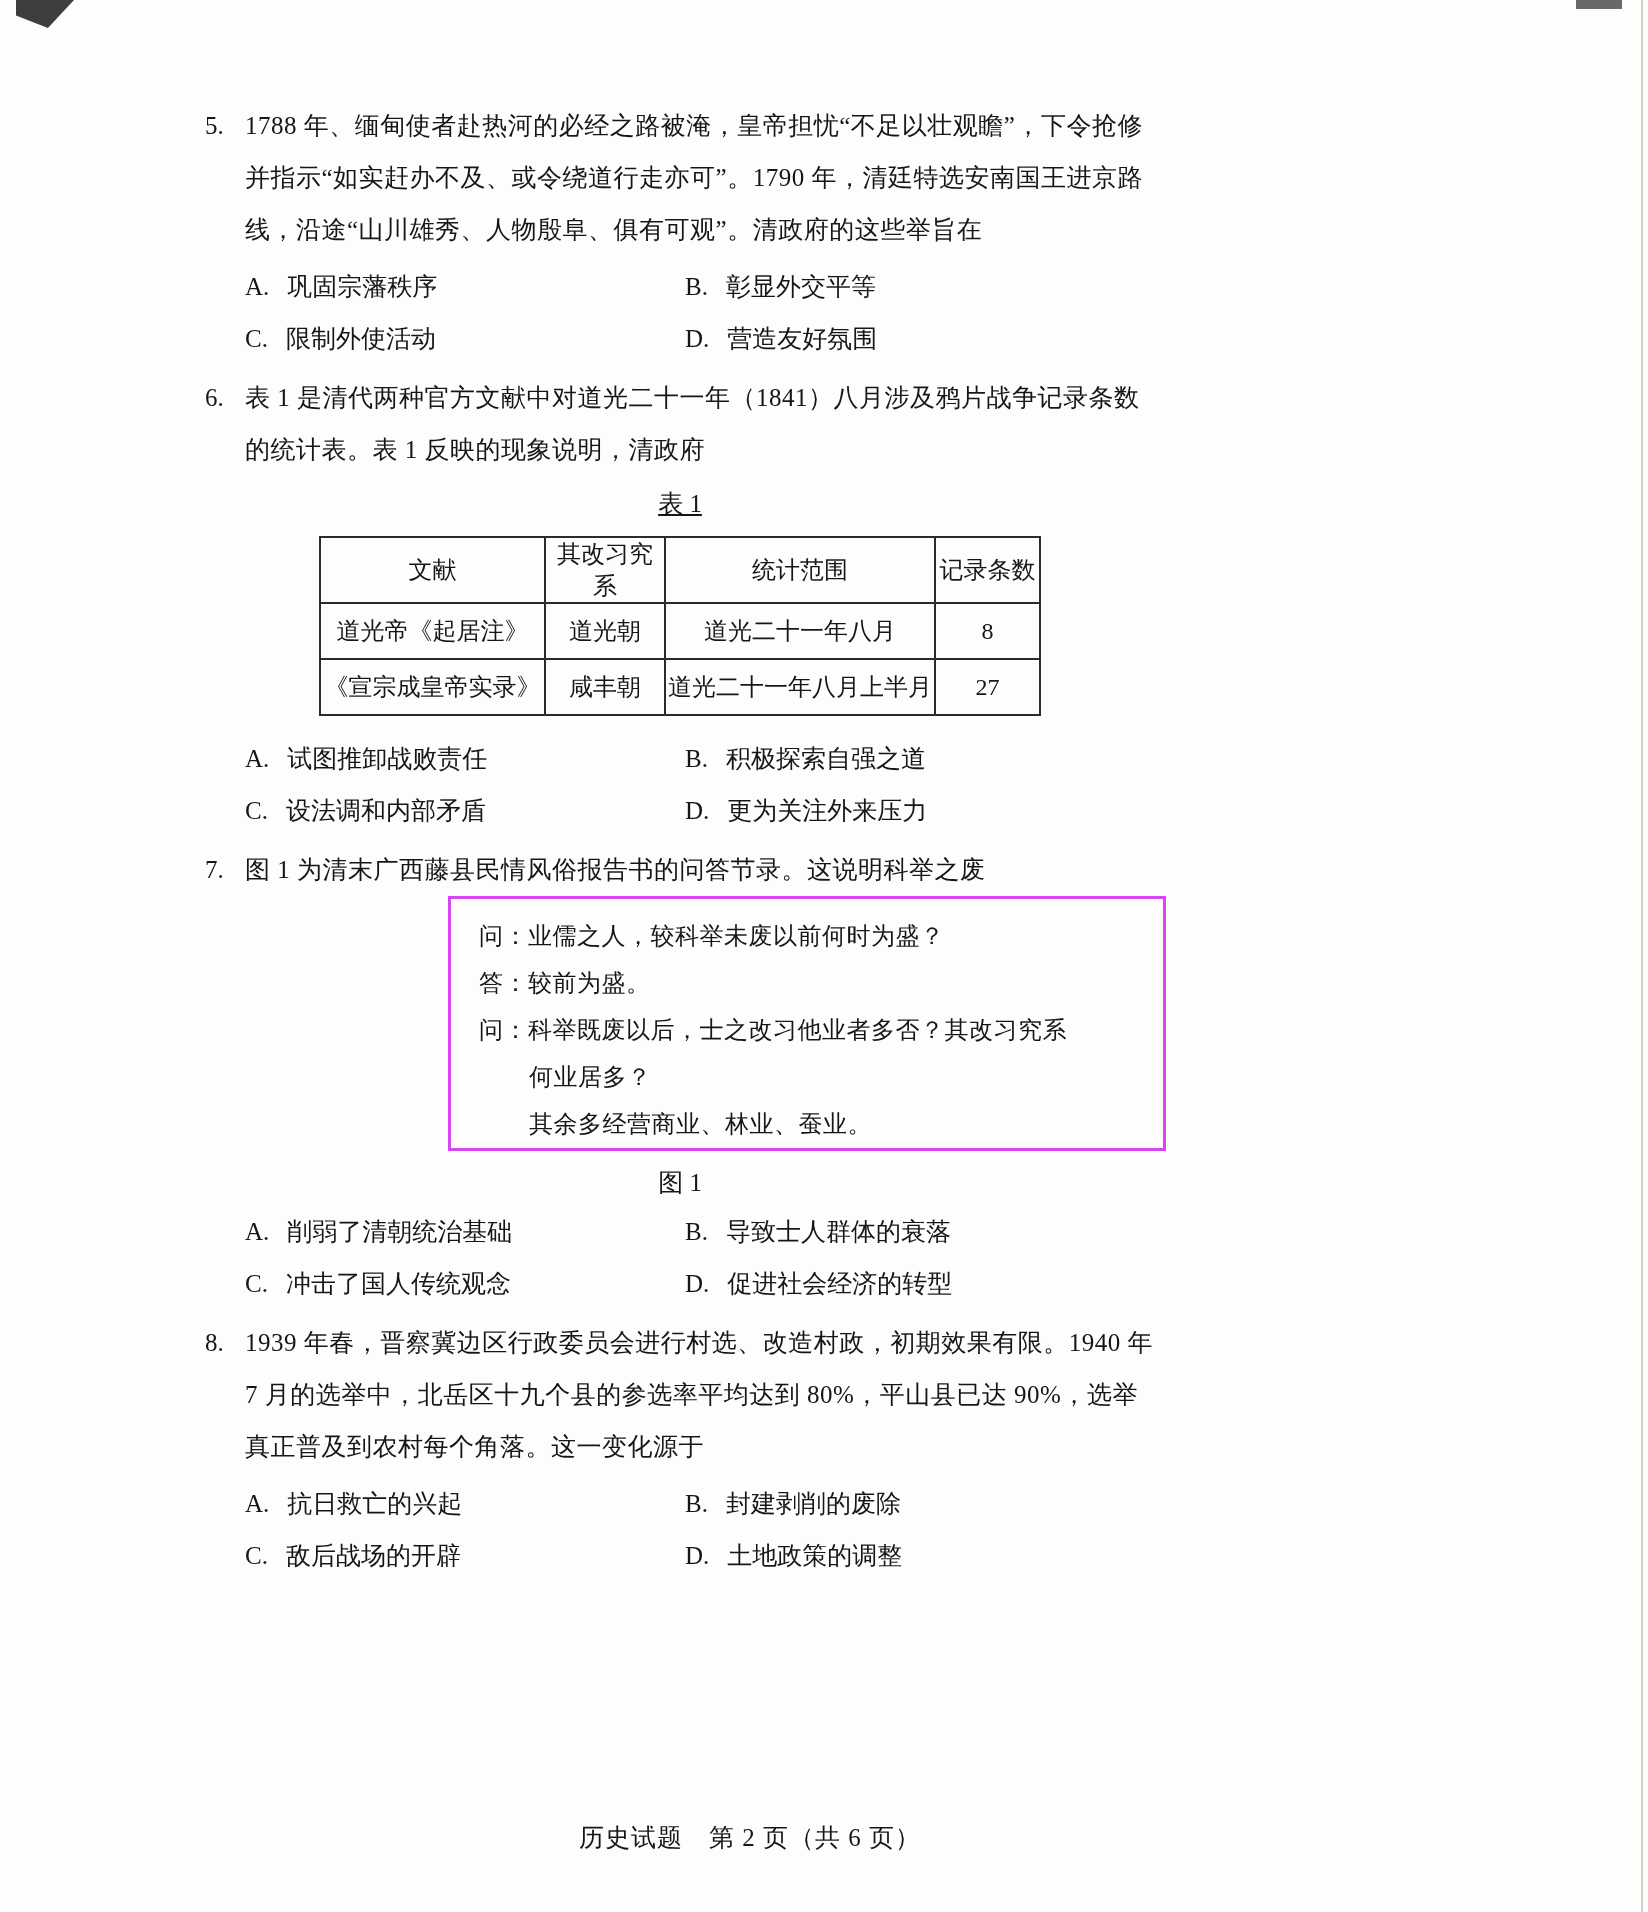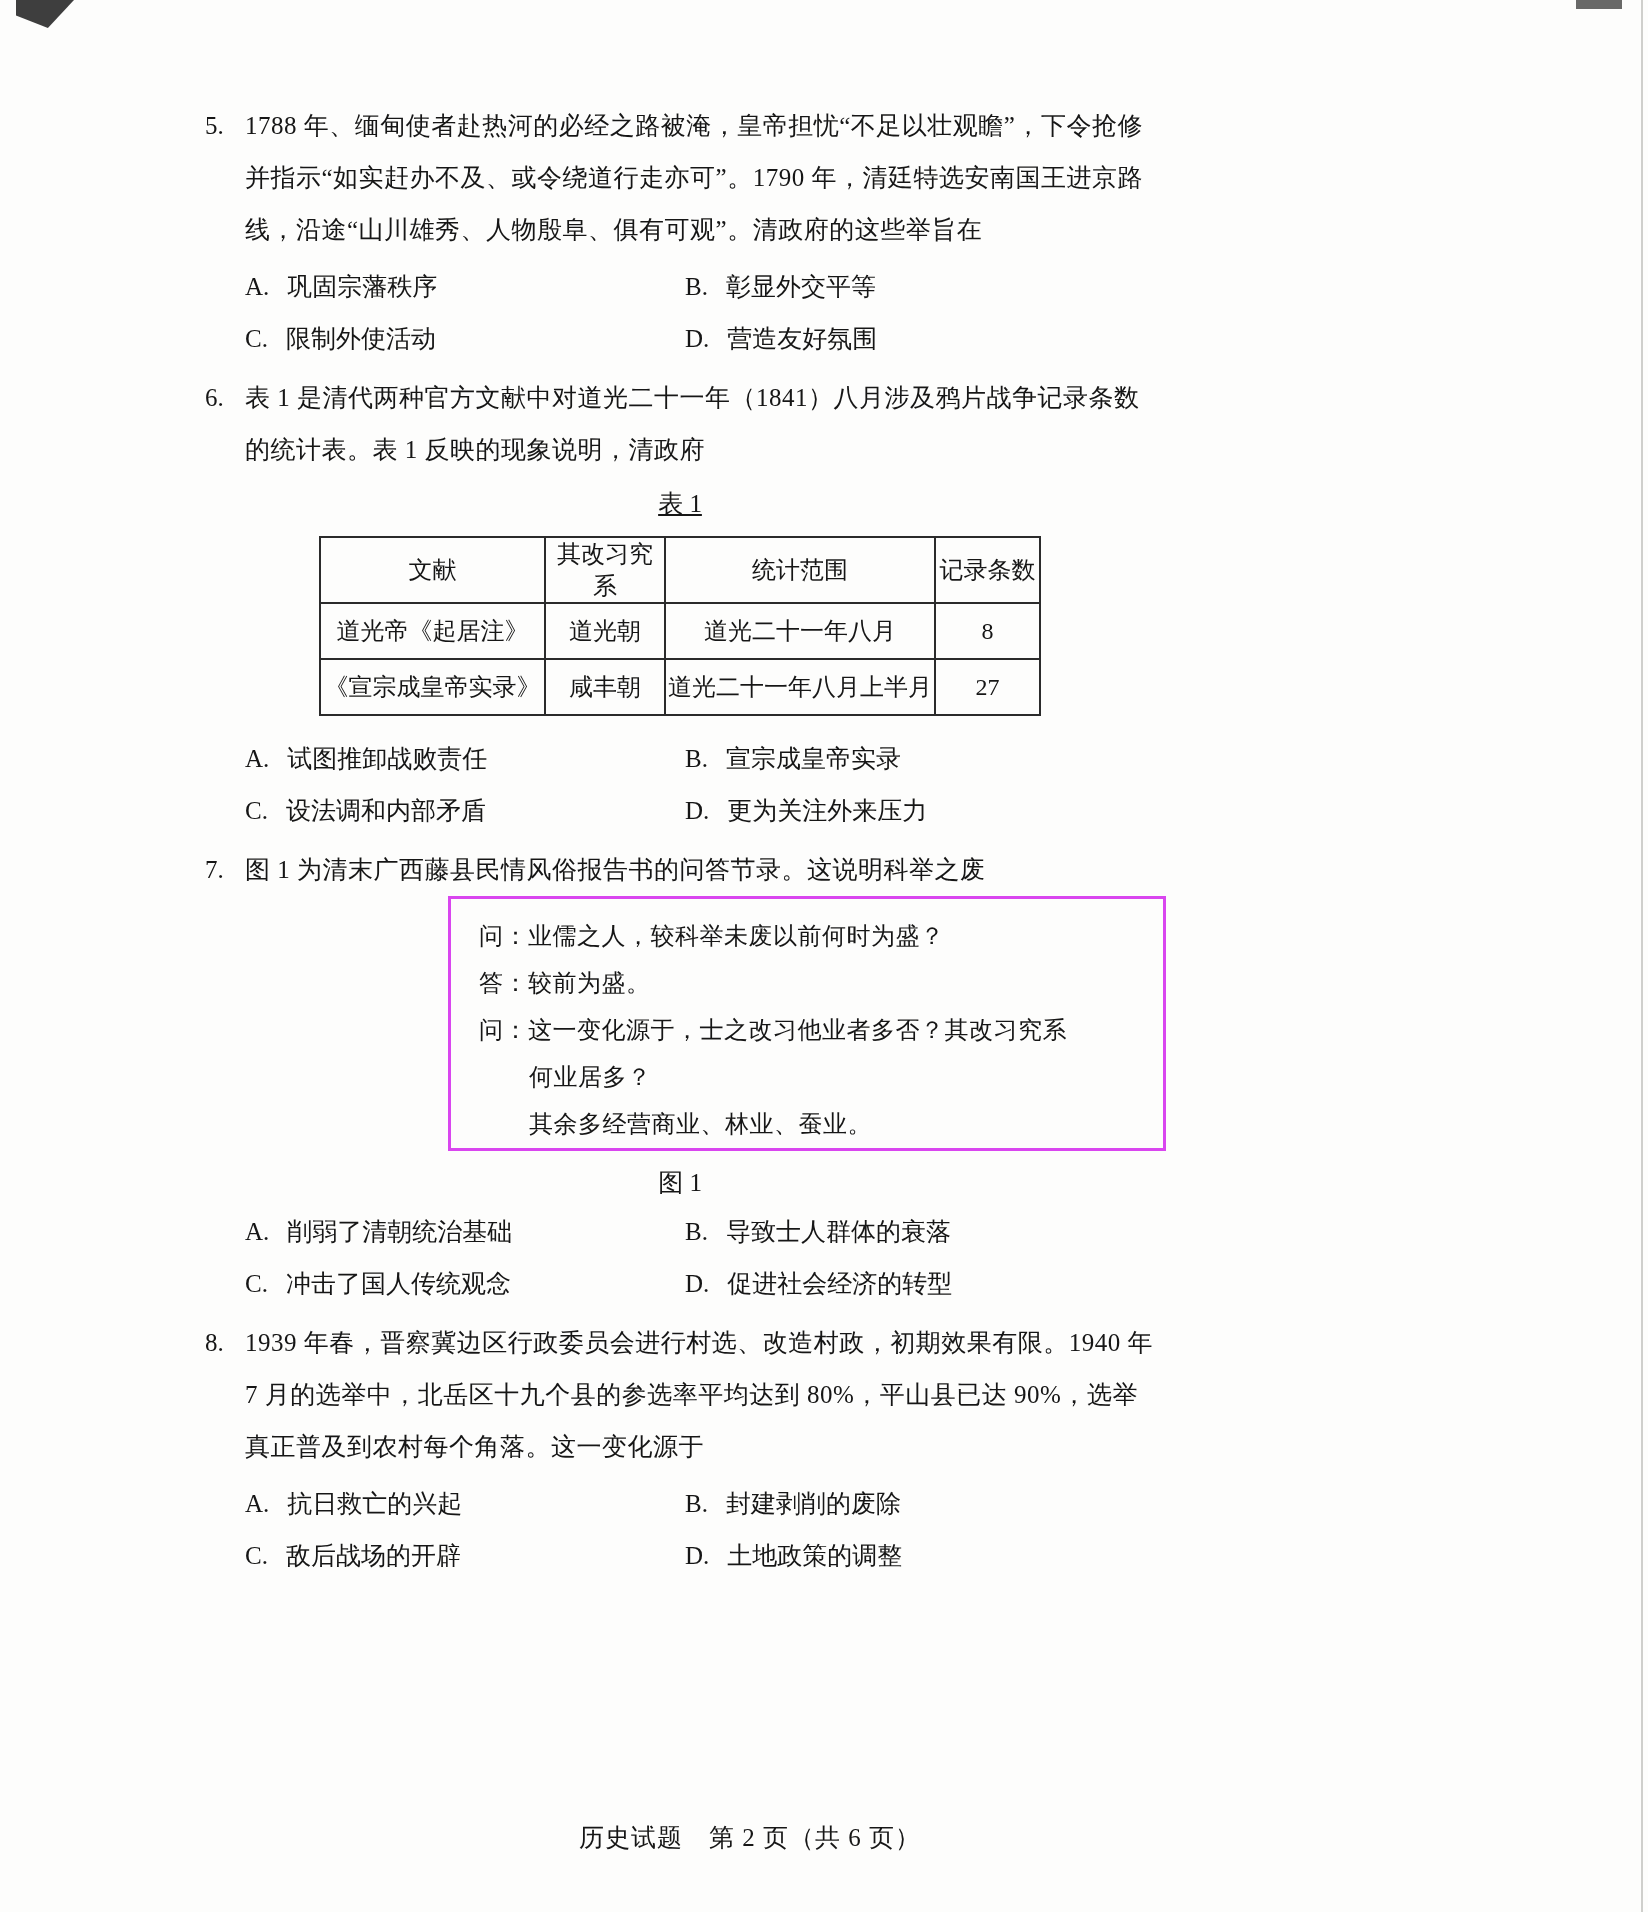--- a/index.html
+++ b/index.html
@@ -125,21 +125,21 @@
       </div>
 
       <div class="options">
         <div class="opt-row">
           <div class="opt opt-first">
             <span class="opt-label">A.</span>
             <span class="opt-text">试图推卸战败责任</span>
           </div>
           <div class="opt">
             <span class="opt-label">B.</span>
-            <span class="opt-text">宣宗成皇帝实录</span>
+            <span class="opt-text">积极探索自强之道</span>
           </div>
         </div>
         <div class="opt-row">
           <div class="opt opt-first">
             <span class="opt-label">C.</span>
             <span class="opt-text">设法调和内部矛盾</span>
           </div>
           <div class="opt">
             <span class="opt-label">D.</span>
             <span class="opt-text">更为关注外来压力</span>
@@ -150,21 +150,21 @@
 
     <section class="question">
       <div class="stem-row">
         <span class="qnum">7.</span>
         <div class="stem">图 1 为清末广西藤县民情风俗报告书的问答节录。这说明科举之废</div>
       </div>
 
       <div class="fig-box">
         <div class="fig-line">问：业儒之人，较科举未废以前何时为盛？</div>
         <div class="fig-line">答：较前为盛。</div>
-        <div class="fig-line">问：这一变化源于，士之改习他业者多否？其改习究系</div>
+        <div class="fig-line">问：科举既废以后，士之改习他业者多否？其改习究系</div>
         <div class="fig-line cont">何业居多？</div>
         <div class="fig-line cont">其余多经营商业、林业、蚕业。</div>
       </div>
       <div class="fig-caption">图 1</div>
 
       <div class="options">
         <div class="opt-row">
           <div class="opt opt-first">
             <span class="opt-label">A.</span>
             <span class="opt-text">削弱了清朝统治基础</span>

